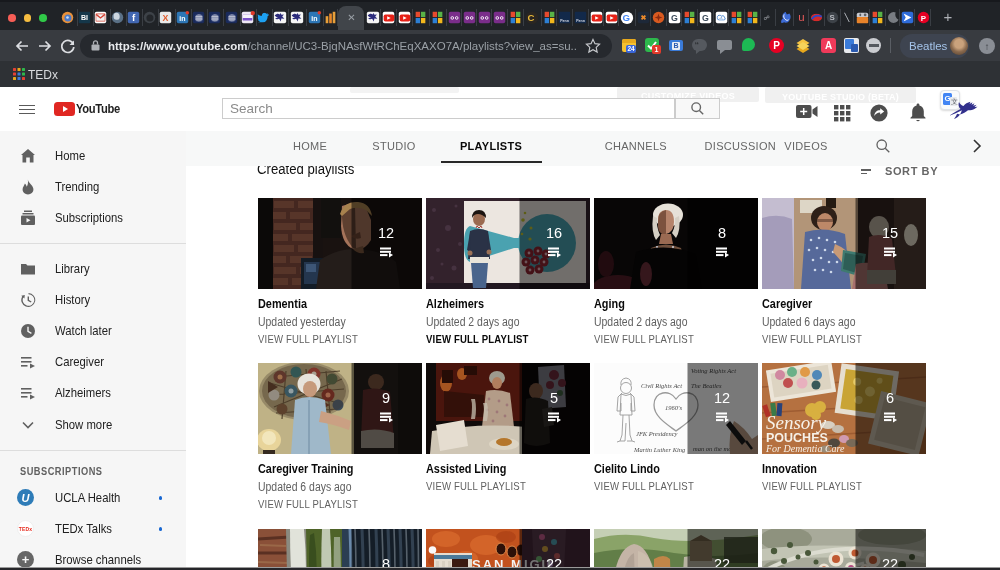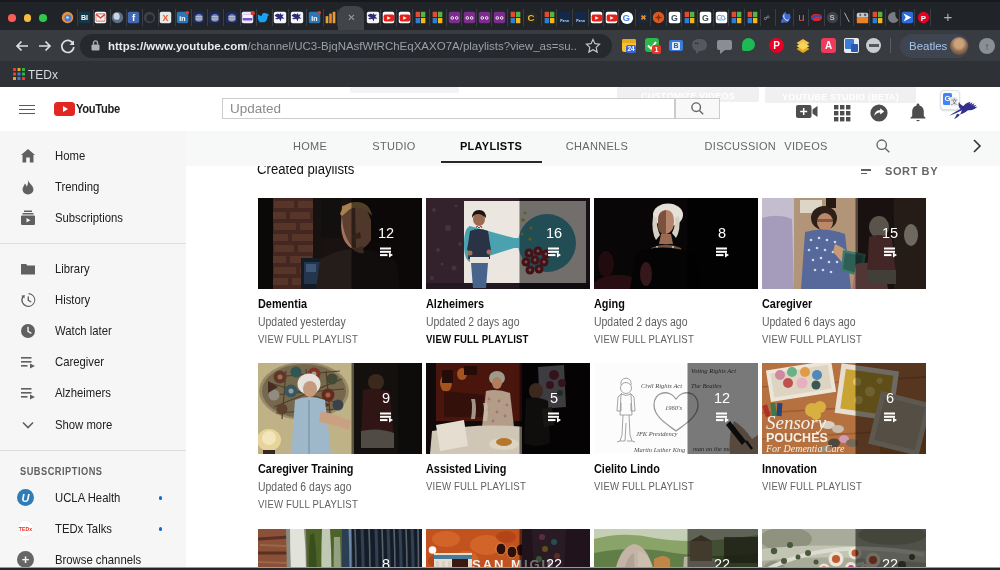--- a/index.html
+++ b/index.html
@@ -437,21 +437,21 @@
     <div style="position:absolute;left:617px;top:5px;width:142px;color:#fff;font-size:9px;font-weight:bold;text-align:center;line-height:9px;letter-spacing:0.3px;">CUSTOMIZE VIDEOS</div>
     <div style="position:absolute;left:765px;top:0px;width:151px;height:15.5px;background:#f0f0f0;border-radius:2px;"></div>
     <div style="position:absolute;left:765px;top:6px;width:151px;color:#fff;font-size:9px;font-weight:bold;text-align:center;line-height:9px;letter-spacing:0.2px;">YOUTUBE STUDIO (BETA)</div>
     <div style="position:absolute;left:19px;top:17.5px;width:16px;height:1.7px;background:#5a5a5a;"></div>
     <div style="position:absolute;left:19px;top:21.5px;width:16px;height:1.7px;background:#5a5a5a;"></div>
     <div style="position:absolute;left:19px;top:25.5px;width:16px;height:1.7px;background:#5a5a5a;"></div>
     <div style="position:absolute;left:54px;top:14.5px;width:20.5px;height:14.5px;background:#e02722;border-radius:3.5px;"></div>
     <div style="position:absolute;left:62.5px;top:18.6px;width:0;height:0;border-left:5.5px solid #fff;border-top:3.2px solid transparent;border-bottom:3.2px solid transparent;"></div>
     <div style="position:absolute;left:76px;top:15px;font-size:13.5px;line-height:14px;font-weight:bold;color:#222;letter-spacing:-0.4px;transform:scaleX(0.83);transform-origin:left center;">YouTube</div>
     <div style="position:absolute;left:222px;top:10.5px;width:453px;height:21.5px;border:1px solid #ccc;background:#fff;box-sizing:border-box;"></div>
-    <div style="position:absolute;left:230px;top:14px;font-size:13.5px;line-height:15px;color:#8a8a8a;">Updated</div>
+    <div style="position:absolute;left:230px;top:14px;font-size:13.5px;line-height:15px;color:#8a8a8a;">Search</div>
     <div style="position:absolute;left:675px;top:10.5px;width:45px;height:21.5px;border:1px solid #ccc;background:#f8f8f8;box-sizing:border-box;"></div>
     <svg style="position:absolute;left:691px;top:15px" width="13" height="13" viewBox="0 0 13 13">
       <circle cx="5.2" cy="5.2" r="4.3" stroke="#666" stroke-width="1.4" fill="none"></circle>
       <path d="M8.4 8.4 L12.2 12.2" stroke="#666" stroke-width="1.4"></path>
     </svg>
     <svg style="position:absolute;left:796px;top:16.5px" width="22" height="15" viewBox="0 0 22 15">
       <rect x="0" y="1" width="15.5" height="13" rx="2" fill="#4d4d4d"></rect>
       <path d="M16.5 5.5 L21.5 2 V13 L16.5 9.5 Z" fill="#4d4d4d"></path>
       <path d="M7.7 4 V11 M4.2 7.5 H11.2" stroke="#fff" stroke-width="1.5"></path>
     </svg>
@@ -549,21 +549,21 @@
   </div>
 <div style="position:absolute;left:186px;top:130.5px;width:814px;height:436.5px;background:#fff;"></div>
 <div style="position:absolute;left:257px;top:161.5px;font-size:14px;line-height:14px;color:#111;transform:scaleX(0.94);transform-origin:left center;">Created playlists</div>
 <div style="position:absolute;left:861px;top:169px;width:10px;height:1.7px;background:#606060;"></div>
 <div style="position:absolute;left:861px;top:172.8px;width:5.5px;height:1.7px;background:#606060;"></div>
 <div style="position:absolute;left:885px;top:165.5px;font-size:11px;line-height:11px;font-weight:bold;color:#666;letter-spacing:0.6px;">SORT BY</div>
 <div style="position:absolute;left:186px;top:130.5px;width:814px;height:35.5px;background:#f7f8f8;">
     <div style="position:absolute;left:54px;top:9.5px;width:140px;text-align:center;font-size:11px;line-height:12px;color:#666;font-weight:normal;letter-spacing:0.3px;">HOME</div>
     <div style="position:absolute;left:138px;top:9.5px;width:140px;text-align:center;font-size:11px;line-height:12px;color:#666;font-weight:normal;letter-spacing:0.3px;">STUDIO</div>
     <div style="position:absolute;left:235px;top:9.5px;width:140px;text-align:center;font-size:11px;line-height:12px;color:#0a0a0a;font-weight:bold;letter-spacing:0.3px;">PLAYLISTS</div>
-    <div style="position:absolute;left:341px;top:9.5px;width:140px;text-align:center;font-size:11px;line-height:12px;color:#666;font-weight:normal;letter-spacing:0.3px;">CHANNELS</div>
+    <div style="position:absolute;left:341px;top:9.5px;width:140px;text-align:right;font-size:11px;line-height:12px;color:#666;font-weight:normal;letter-spacing:0.3px;">CHANNELS</div>
     <div style="position:absolute;left:450px;top:9.5px;width:140px;text-align:right;font-size:11px;line-height:12px;color:#666;font-weight:normal;letter-spacing:0.3px;">DISCUSSION</div>
     <div style="position:absolute;left:550px;top:9.5px;width:140px;text-align:center;font-size:11px;line-height:12px;color:#666;font-weight:normal;letter-spacing:0.3px;">VIDEOS</div>
     <svg style="position:absolute;left:690px;top:8px" width="14" height="14" viewBox="0 0 14 14">
       <circle cx="5.7" cy="5.7" r="4.7" stroke="#606060" stroke-width="1.3" fill="none"></circle>
       <path d="M9.2 9.2 L13.3 13.3" stroke="#606060" stroke-width="1.3"></path>
     </svg>
     <svg style="position:absolute;left:786px;top:8px" width="10" height="14" viewBox="0 0 10 14">
       <path d="M2 1 L8 7 L2 13" stroke="#333" stroke-width="1.6" fill="none"></path>
     </svg>
     <div style="position:absolute;left:255px;top:30px;width:101px;height:2.5px;background:#282828;"></div>

